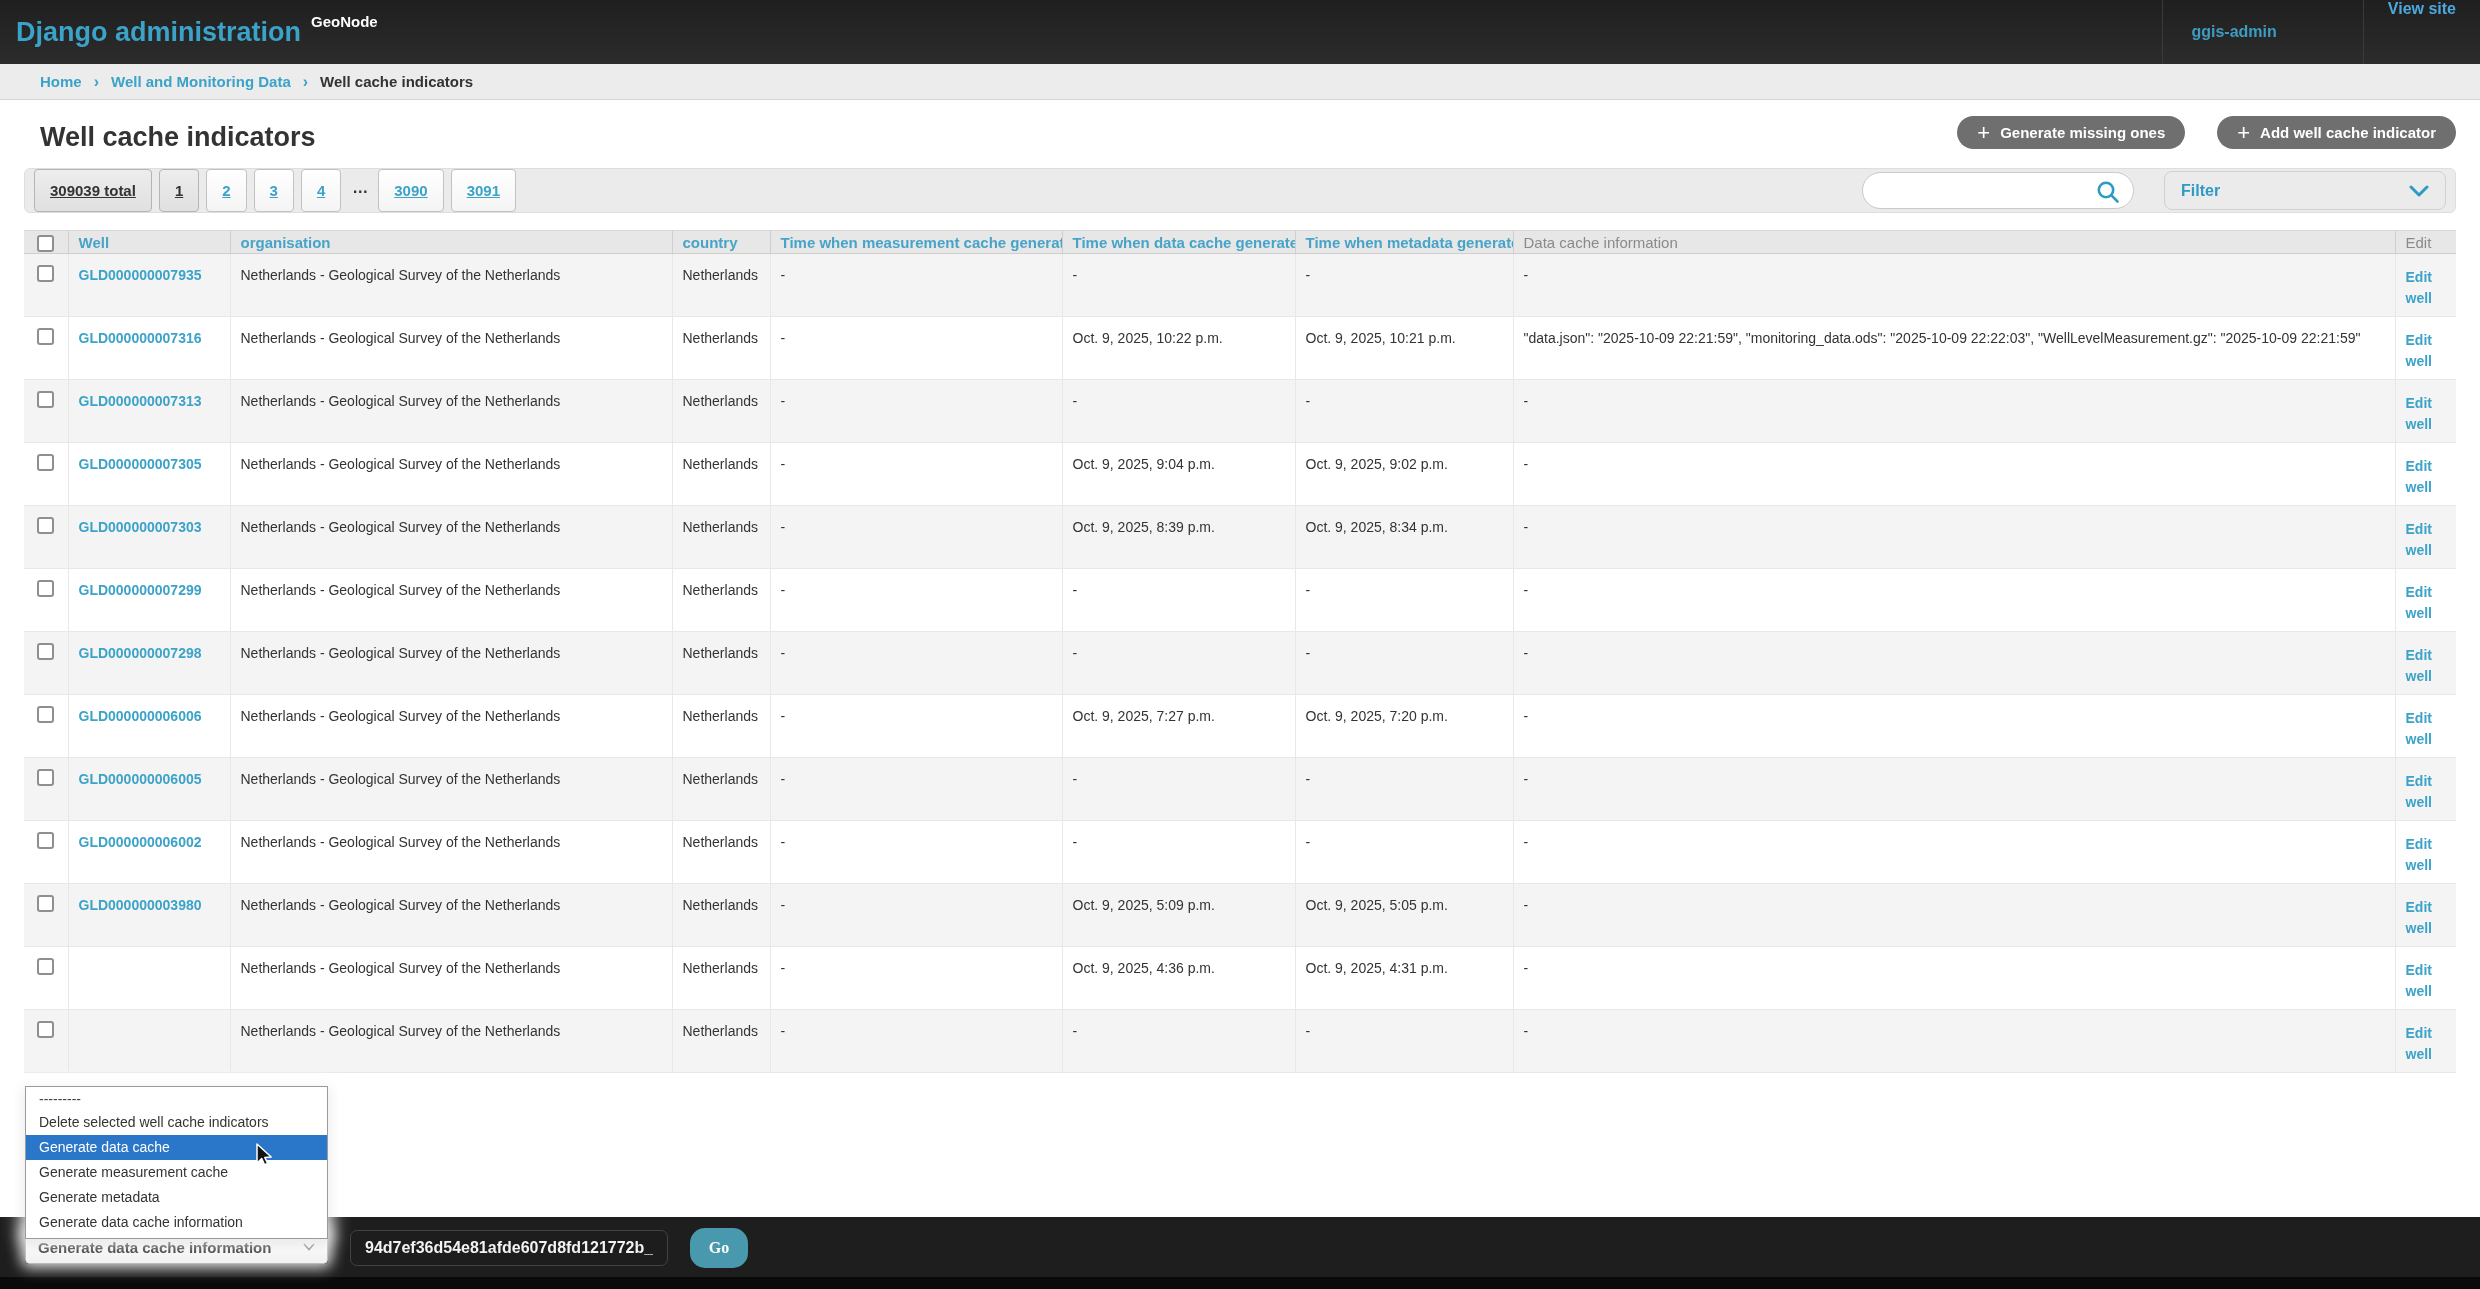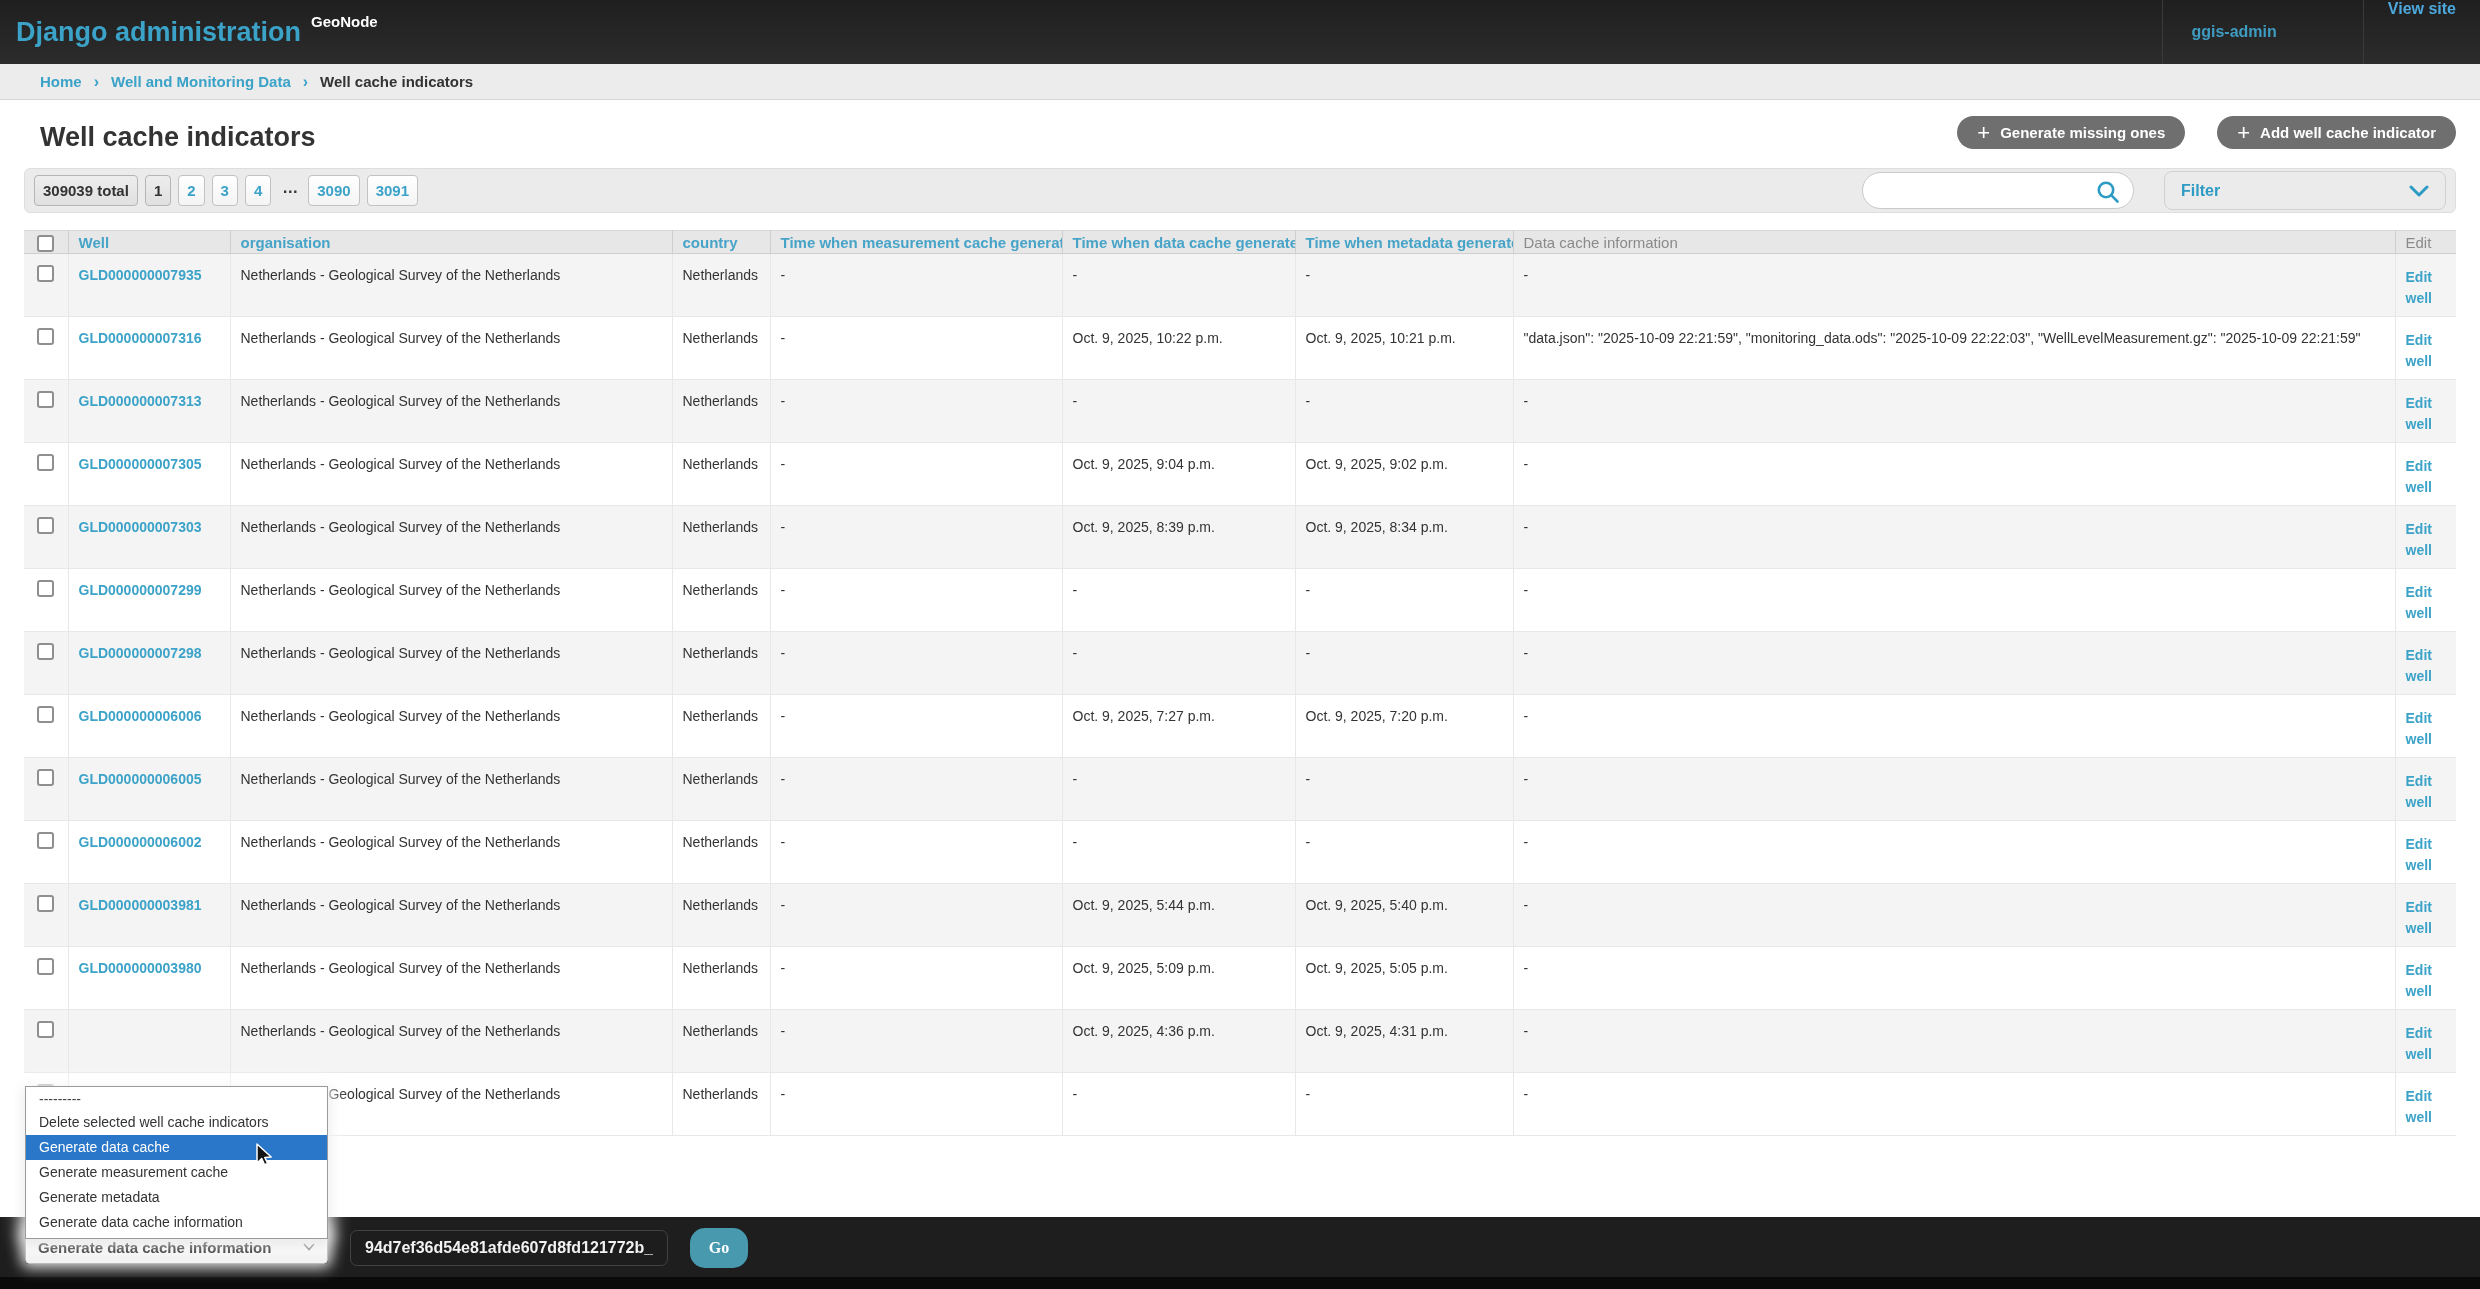--- a/index.html
+++ b/index.html
@@ -53,23 +53,23 @@
     display:flex; align-items:center; gap:10px; cursor:pointer;
   }
   .pill-btn .plus{font-size:22px; font-weight:normal; line-height:1;}
 
   
   .toolbar{
     margin-top:2px; height:45px; background:#ebebeb; border:1px solid #dedede; border-radius:6px;
     display:flex; align-items:center; padding:0 9px;
   }
   .pbtn{
-    height:31px; padding:0 8px; margin-right:7px; border-radius:4px;
+    height:43px; padding:0 15px; margin-right:7px; border-radius:4px;
     font-size:15px; font-weight:bold; display:flex; align-items:center;
-    border:1px solid #c2c2c2; background:linear-gradient(#fbfbfb,#efefef); color:#333;
+    border:1px solid #c2c2c2; background:linear-gradient(#fbfbfb,#efefef); color:#333;text-decoration:underline;
   }
   .pbtn.total,.pbtn.current{background:linear-gradient(#ededed,#e0e0e0); border-color:#b5b5b5;}
   .pbtn.page{color:var(--accent); background:linear-gradient(#ffffff,#f4f4f4);}
   .ellipsis{font-weight:bold; color:#333; margin:0 10px 6px 4px; font-size:16px;}
   .toolbar .spacer{flex:1;}
   .searchbox{
     position:relative; width:272px; height:37px; margin-right:30px;
     background:#fff; border:1px solid #c9c9c9; border-radius:19px;
   }
   .searchbox input{
@@ -345,31 +345,20 @@
           <td>Netherlands - Geological Survey of the Netherlands</td>
           <td>Netherlands</td>
           <td>-</td>
           <td>-</td>
           <td>-</td>
           <td>-</td>
           <td><a class="edit-link">Edit well</a></td>
         </tr>
         <tr>
           <td class="cb"><input type="checkbox" style=""></td>
-          <td><a class="well-link">GLD000000003981</a></td>
-          <td>Netherlands - Geological Survey of the Netherlands</td>
-          <td>Netherlands</td>
-          <td>-</td>
-          <td>Oct. 9, 2025, 5:44 p.m.</td>
-          <td>Oct. 9, 2025, 5:40 p.m.</td>
-          <td>-</td>
-          <td><a class="edit-link">Edit well</a></td>
-        </tr>
-        <tr>
-          <td class="cb"><input type="checkbox" style=""></td>
           <td><a class="well-link">GLD000000003980</a></td>
           <td>Netherlands - Geological Survey of the Netherlands</td>
           <td>Netherlands</td>
           <td>-</td>
           <td>Oct. 9, 2025, 5:09 p.m.</td>
           <td>Oct. 9, 2025, 5:05 p.m.</td>
           <td>-</td>
           <td><a class="edit-link">Edit well</a></td>
         </tr>
         <tr>

